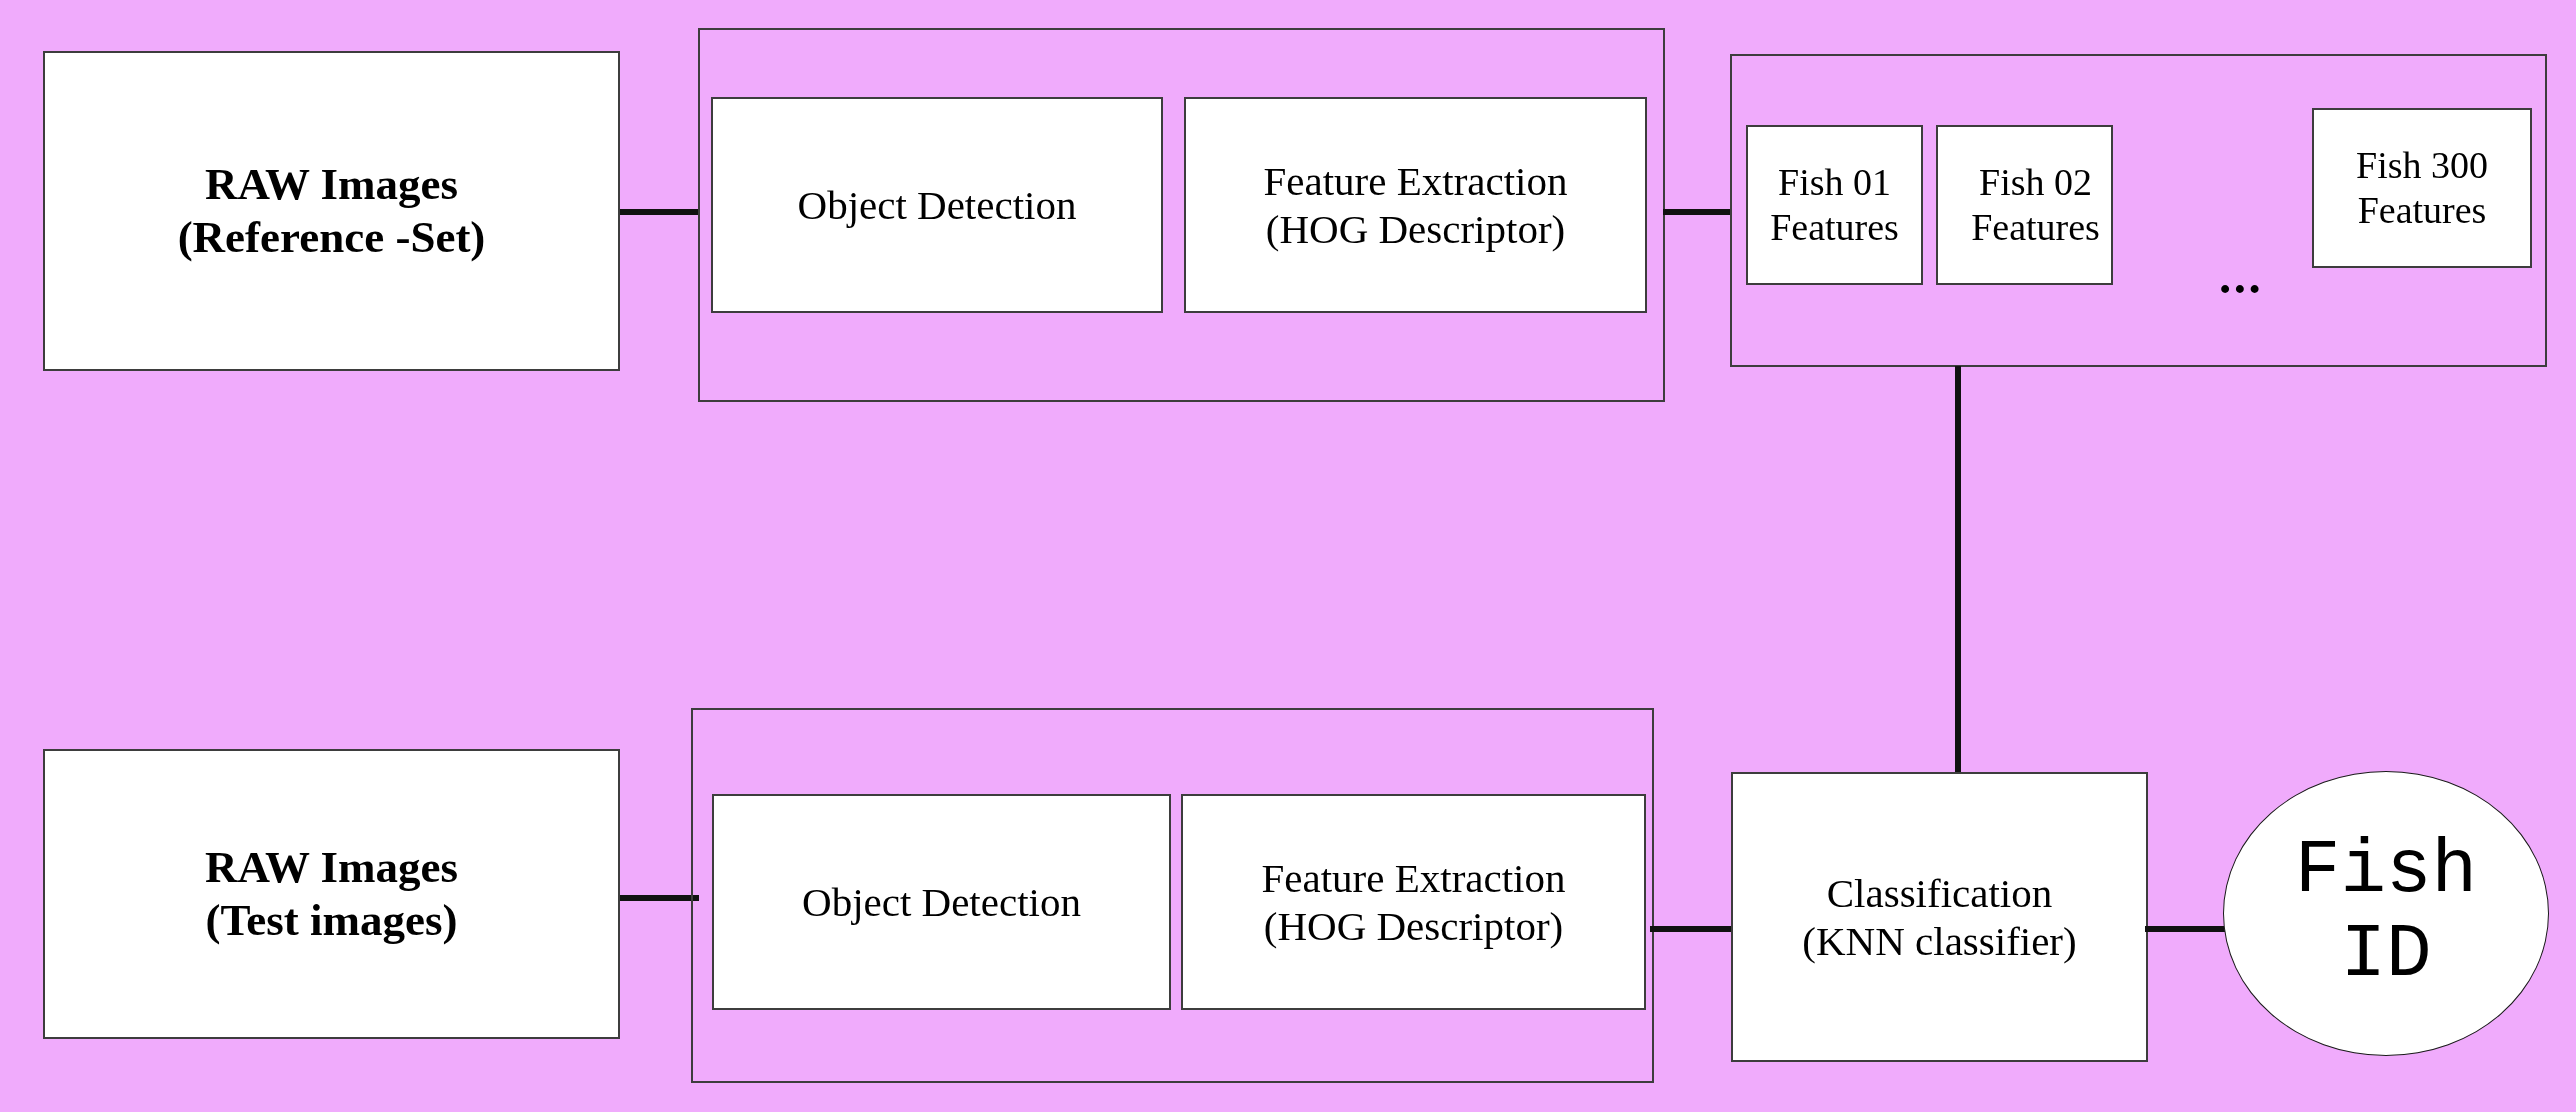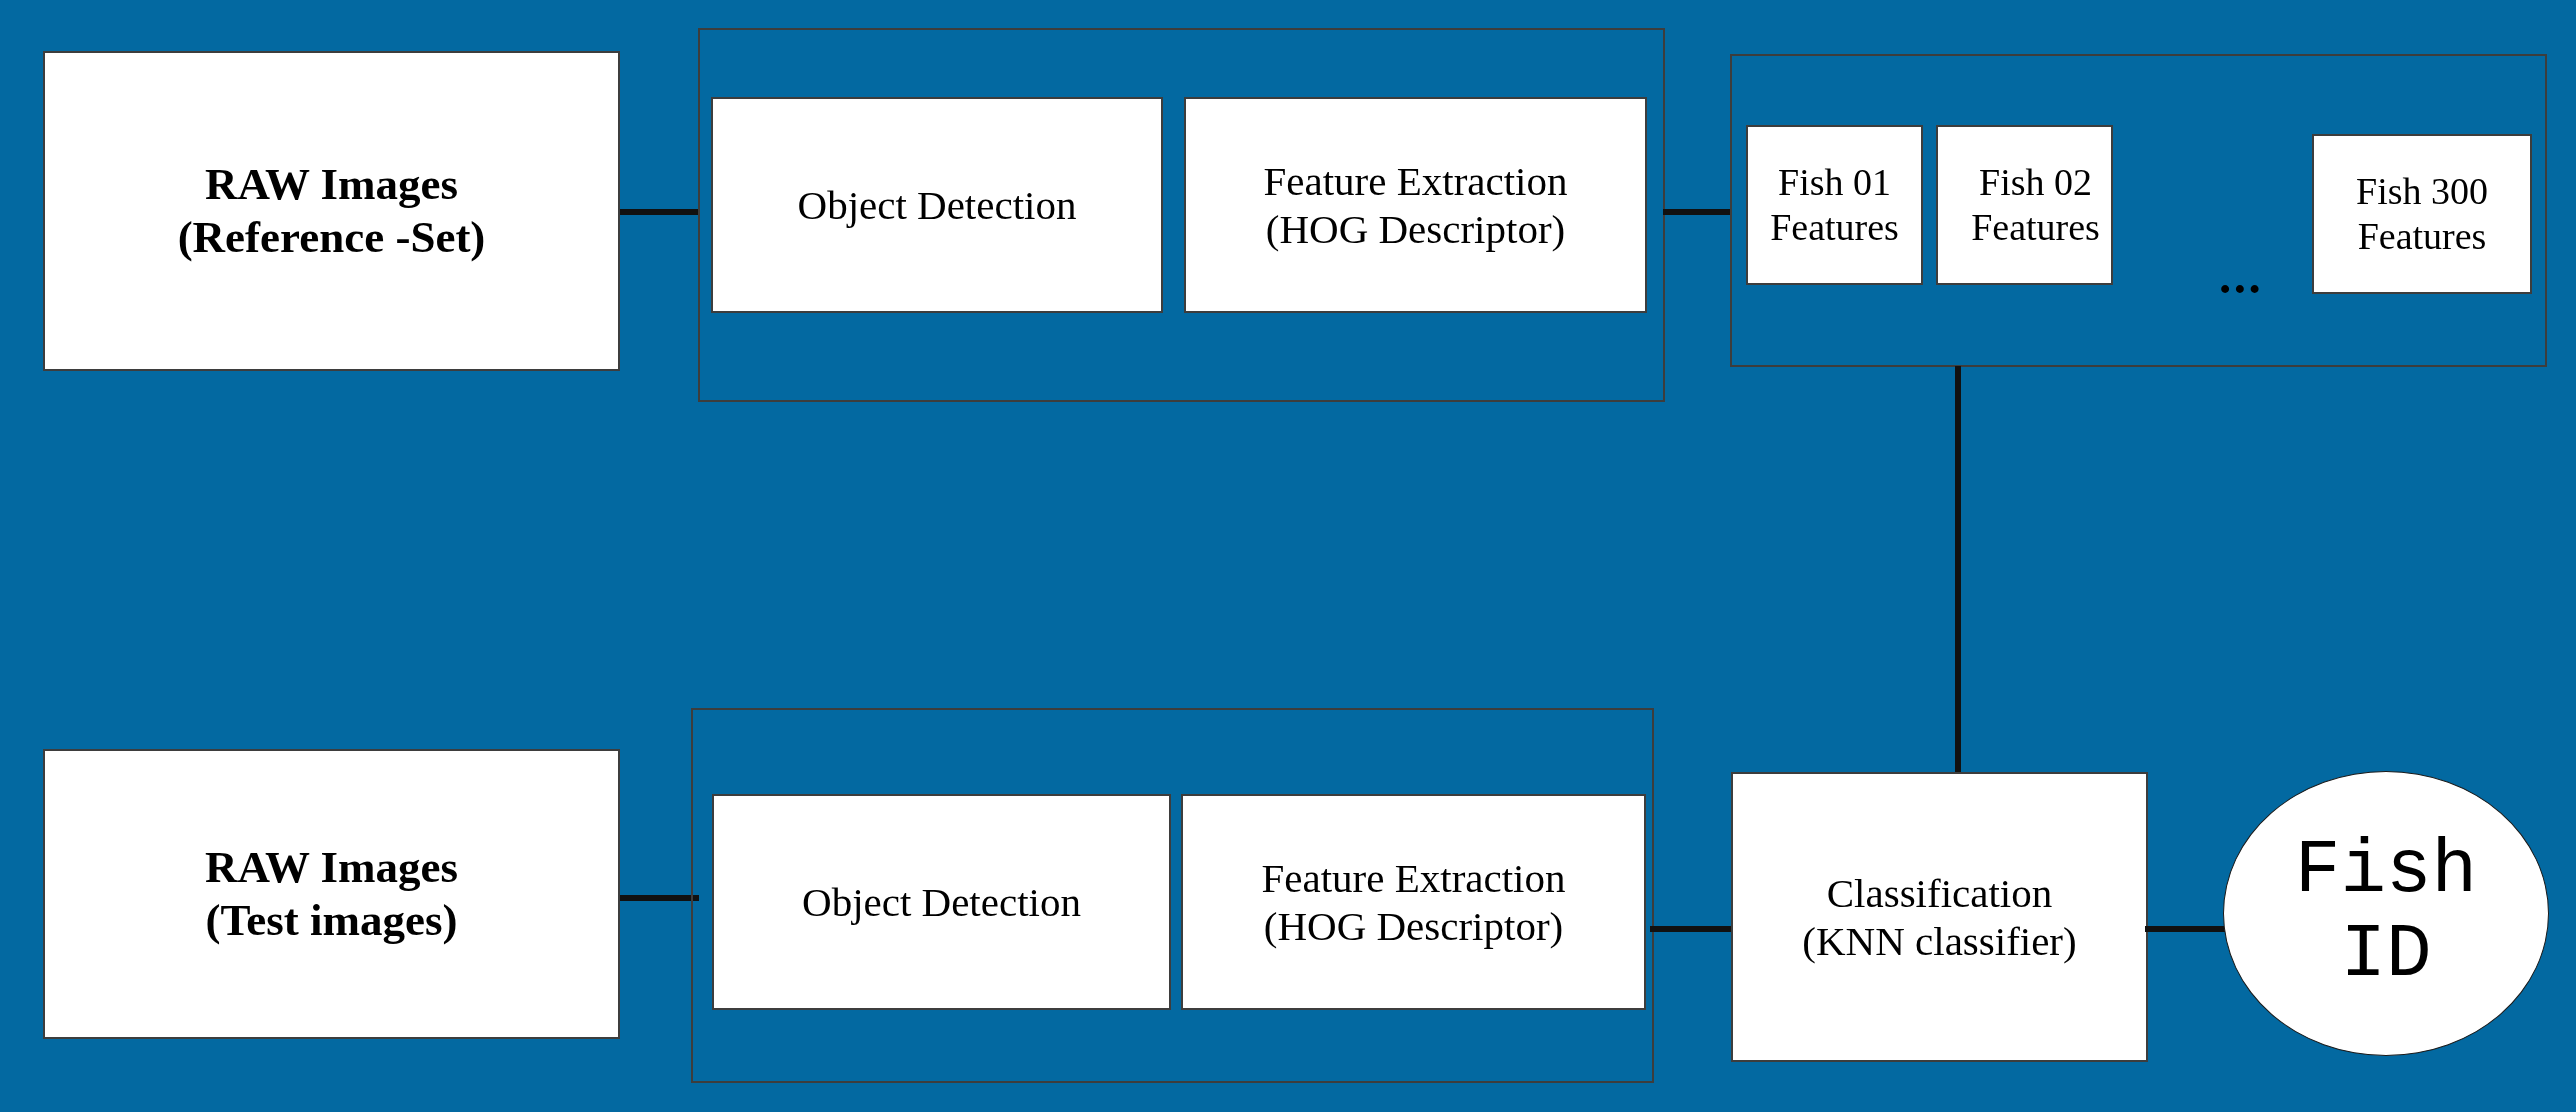--- a/index.html
+++ b/index.html
@@ -9,21 +9,21 @@
     background: #ffffff;
   }
   body {
     font-family: "Liberation Serif", "DejaVu Serif", serif;
     color: #000000;
   }
   #canvas {
     position: relative;
     width: 2576px;
     height: 1113px;
-    background: #0369a1;
+    background: #f0abfc;
     overflow: hidden;
   }
   .box {
     position: absolute;
     box-sizing: border-box;
     border: 2.5px solid #3d3d3d;
     background: #ffffff;
     display: flex;
     align-items: center;
     justify-content: center;
@@ -116,21 +116,21 @@
 Features</span>
   </div>
 
   <div class="box" style="left:1936px; top:125px; width:177px; height:160px;padding-left:22px;">
     <span class="box-label feature-label">Fish 02
 Features</span>
   </div>
 
   <span class="ellipsis" style="left:2219px; top:252px;">...</span>
 
-  <div class="box" style="left:2312px; top:134px; width:220px; height:160px;">
+  <div class="box" style="left:2312px; top:108px; width:220px; height:160px;">
     <span class="box-label feature-label">Fish 300
 Features</span>
   </div>
 
   <div class="conn conn-v" style="left:1955px; top:366px; width:5.8px; height:407px;"></div>
 
   <div class="box" style="left:43px; top:749px; width:577px; height:290px;">
     <span class="box-label bold-label">RAW Images
 (Test images)</span>
   </div>

